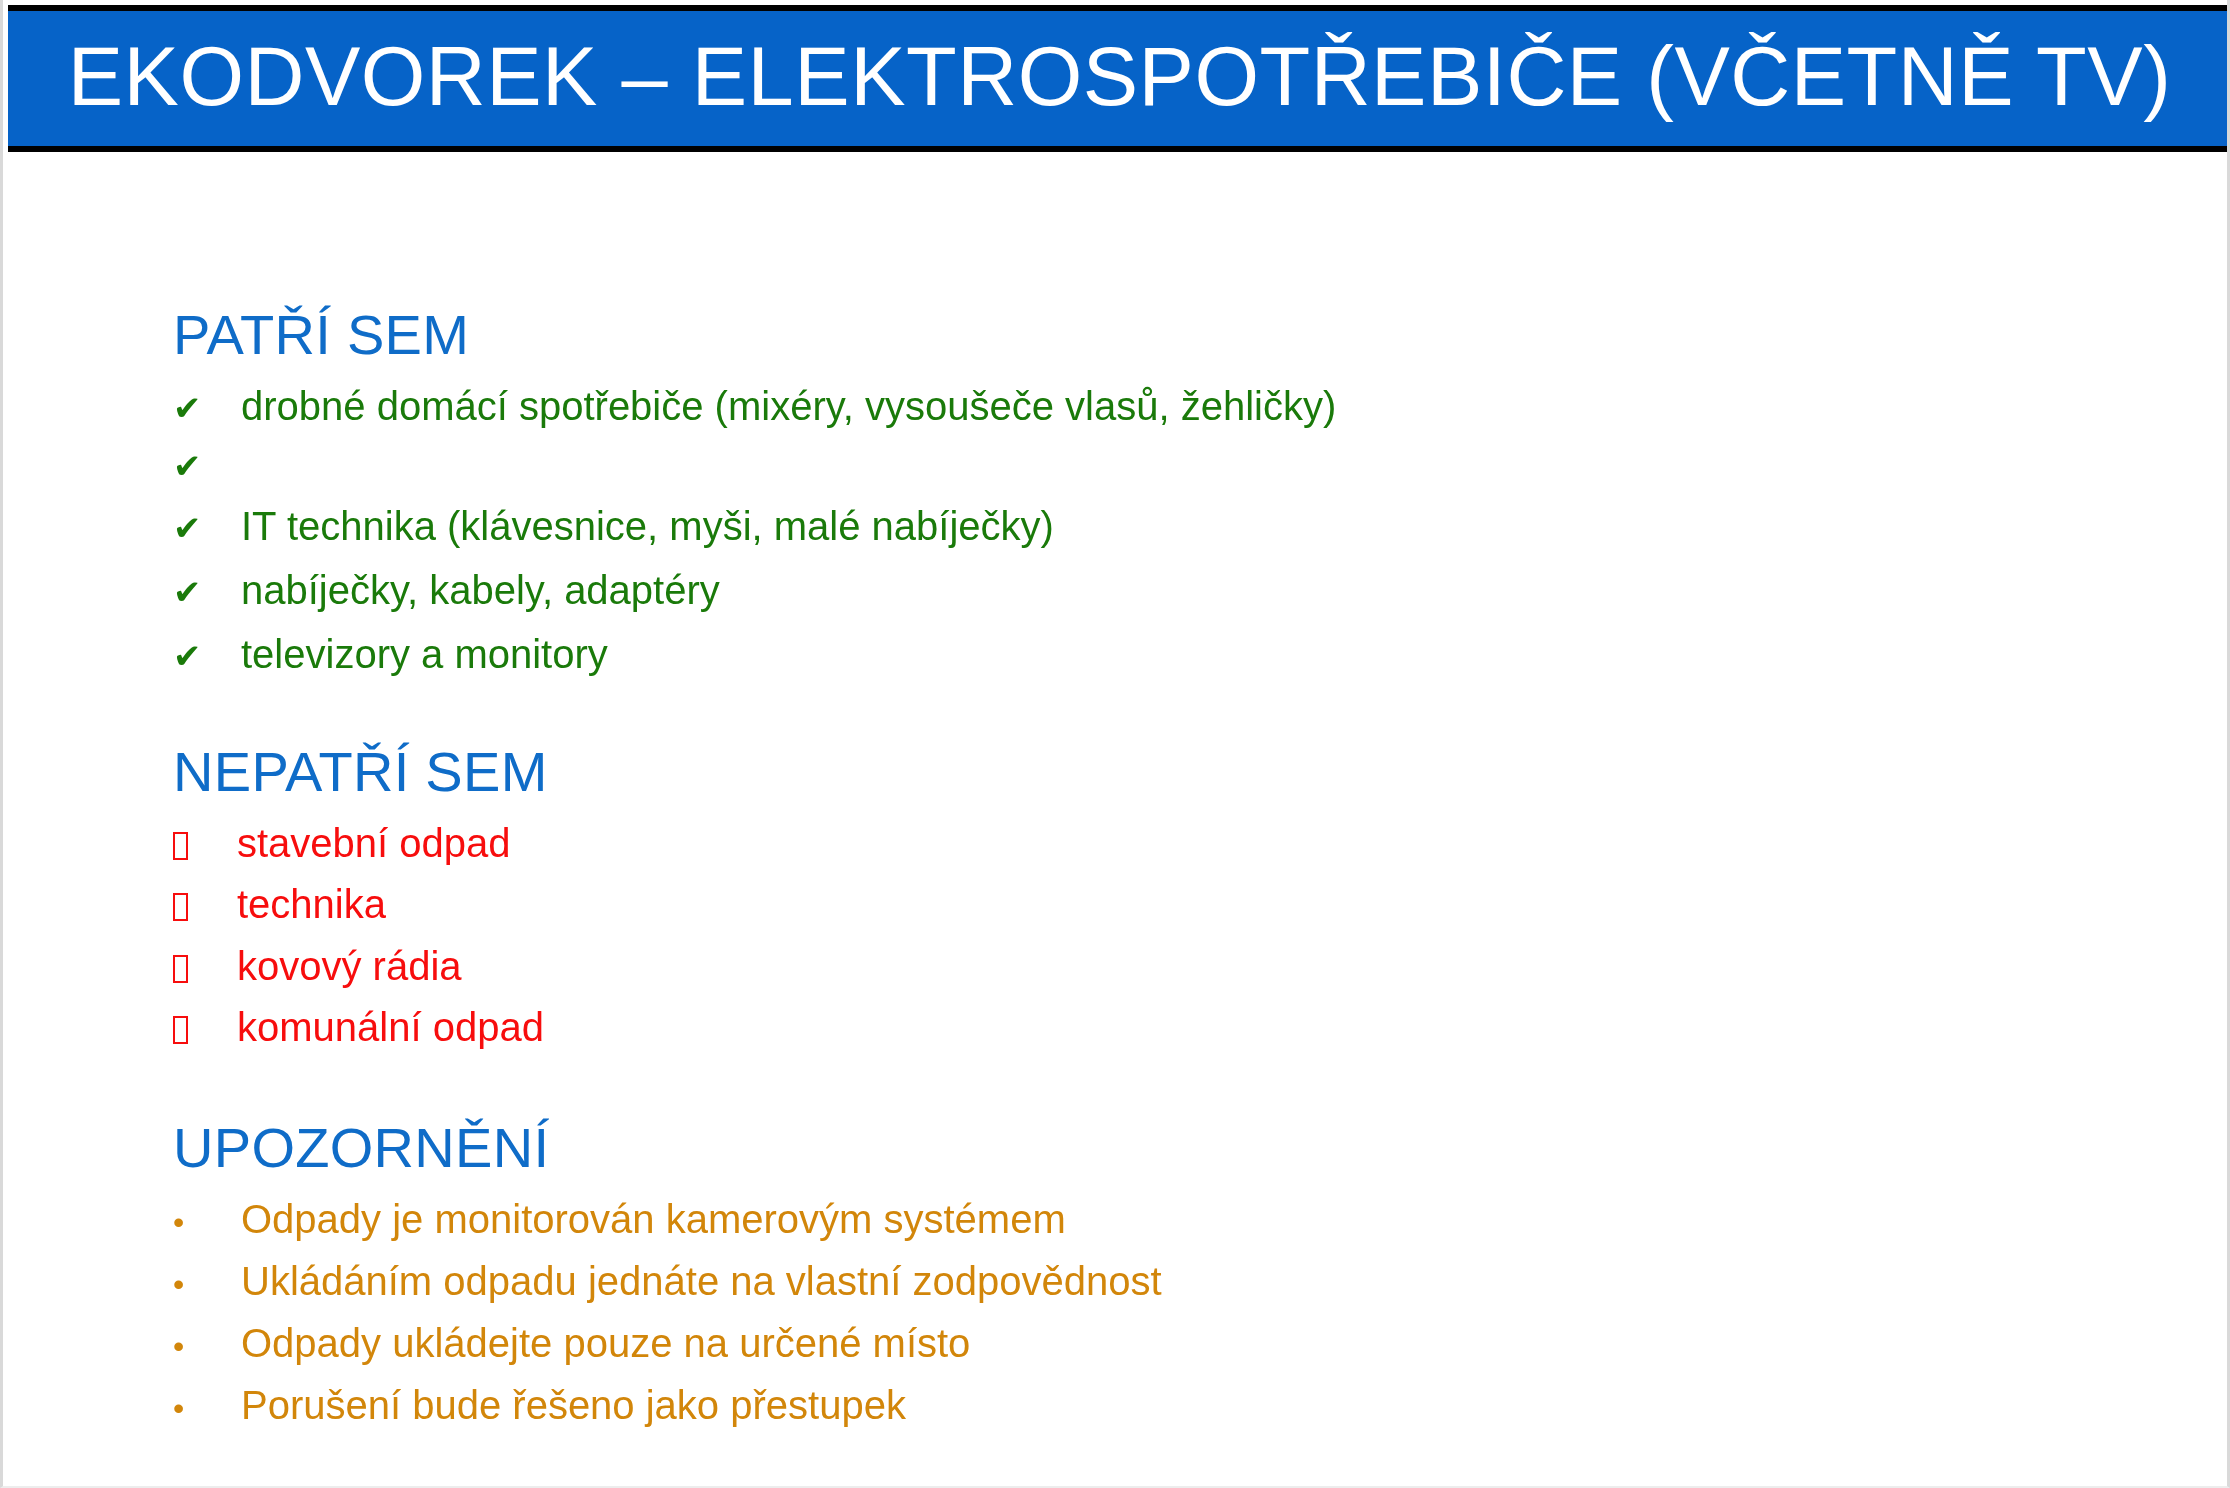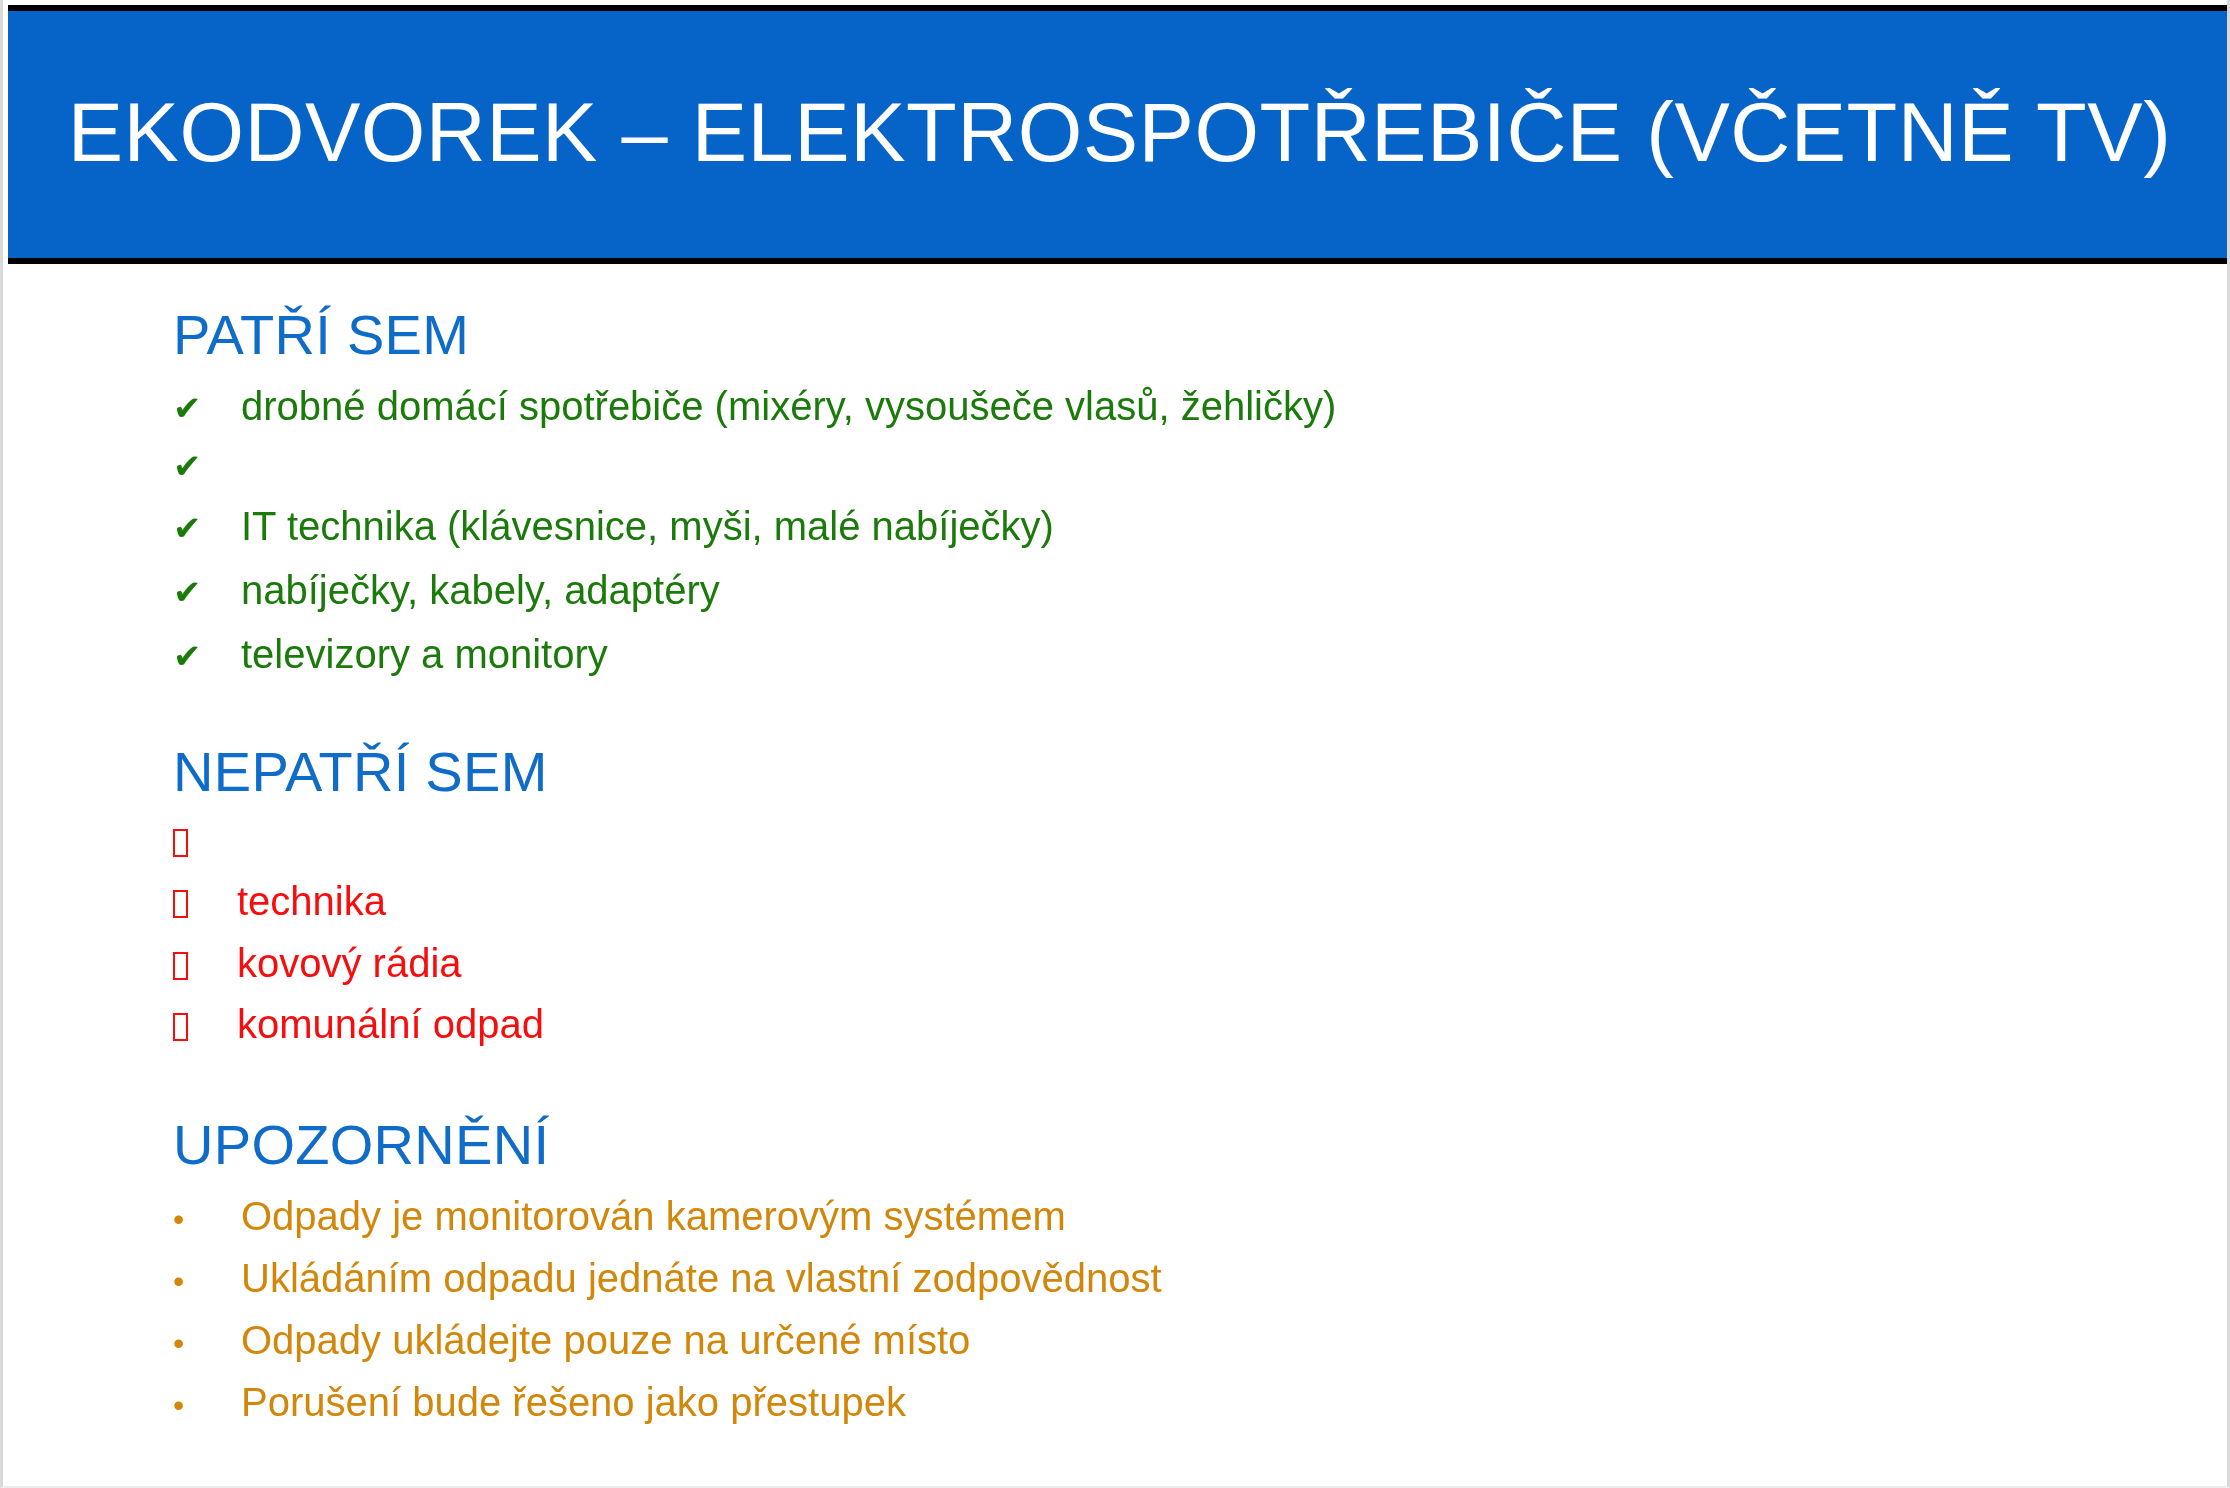--- a/index.html
+++ b/index.html
@@ -25,21 +25,21 @@
     border-bottom: 2px solid #ededed;
     overflow: hidden;
   }
 
   
   .header-band {
     position: absolute;
     left: 5px;
     top: 5px;
     width: 2223px;
-    height: 259px;
+    height: 147px;
     background: #0663c8;
     border-top: 6px solid #000000;
     border-bottom: 6px solid #000000;
     box-sizing: border-box;
     display: flex;
     align-items: center;
     justify-content: center;
   }
 
   .header-title {
@@ -195,20 +195,21 @@
           <span class="bullet-text">televizory a monitory</span>
         </li>
       </ul>
     </div>
 
     <div class="section section-forbidden">
       <h2 class="section-heading">NEPATŘÍ SEM</h2>
       <ul class="bullet-list list-forbidden">
         <li class="bullet-row">
           <span class="bullet-mark"><span class="tofu-box"></span></span>
+          <span class="bullet-text">stavební odpad</span>
         </li>
         <li class="bullet-row">
           <span class="bullet-mark"><span class="tofu-box"></span></span>
           <span class="bullet-text">technika</span>
         </li>
         <li class="bullet-row">
           <span class="bullet-mark"><span class="tofu-box"></span></span>
           <span class="bullet-text">kovový rádia</span>
         </li>
         <li class="bullet-row">

